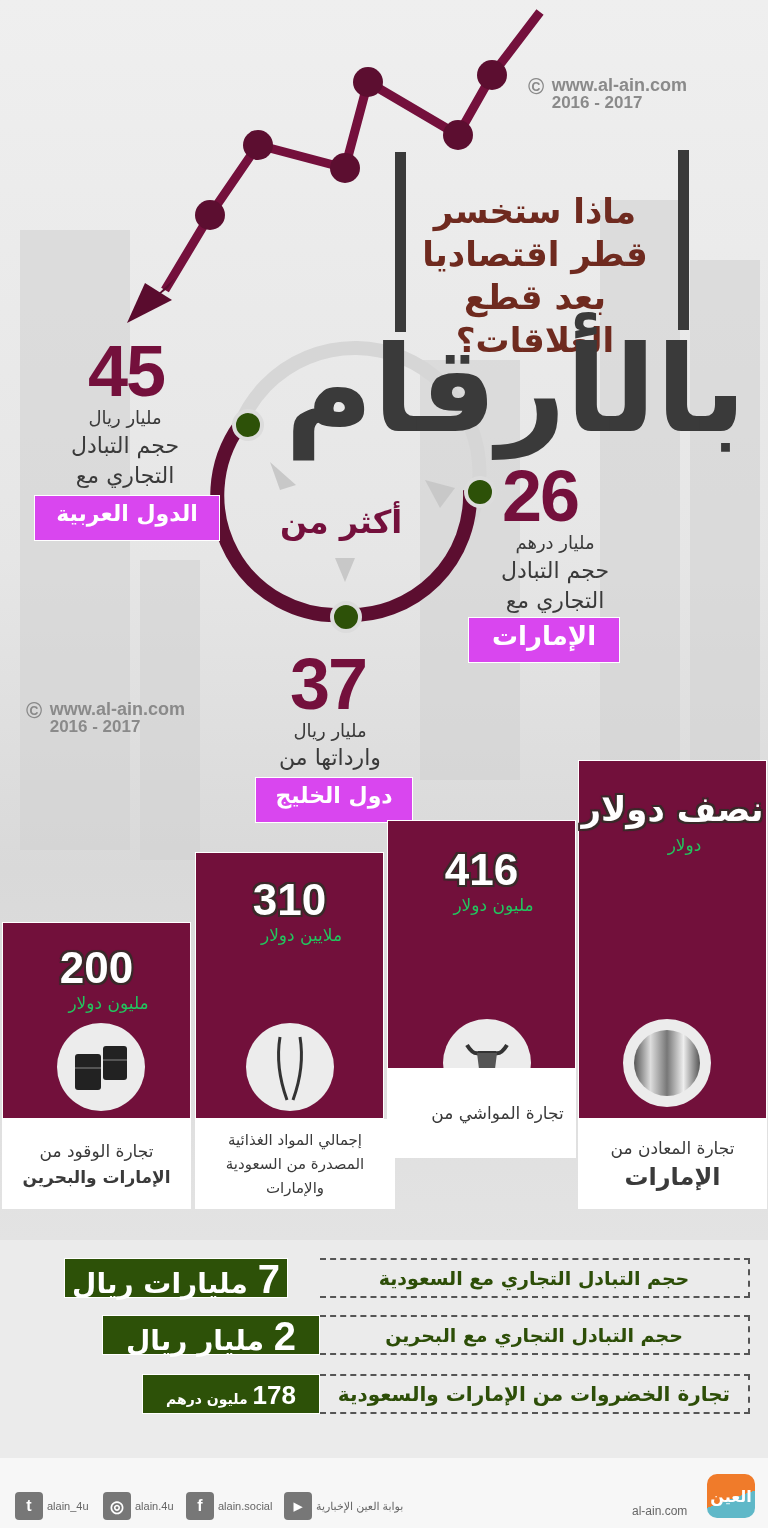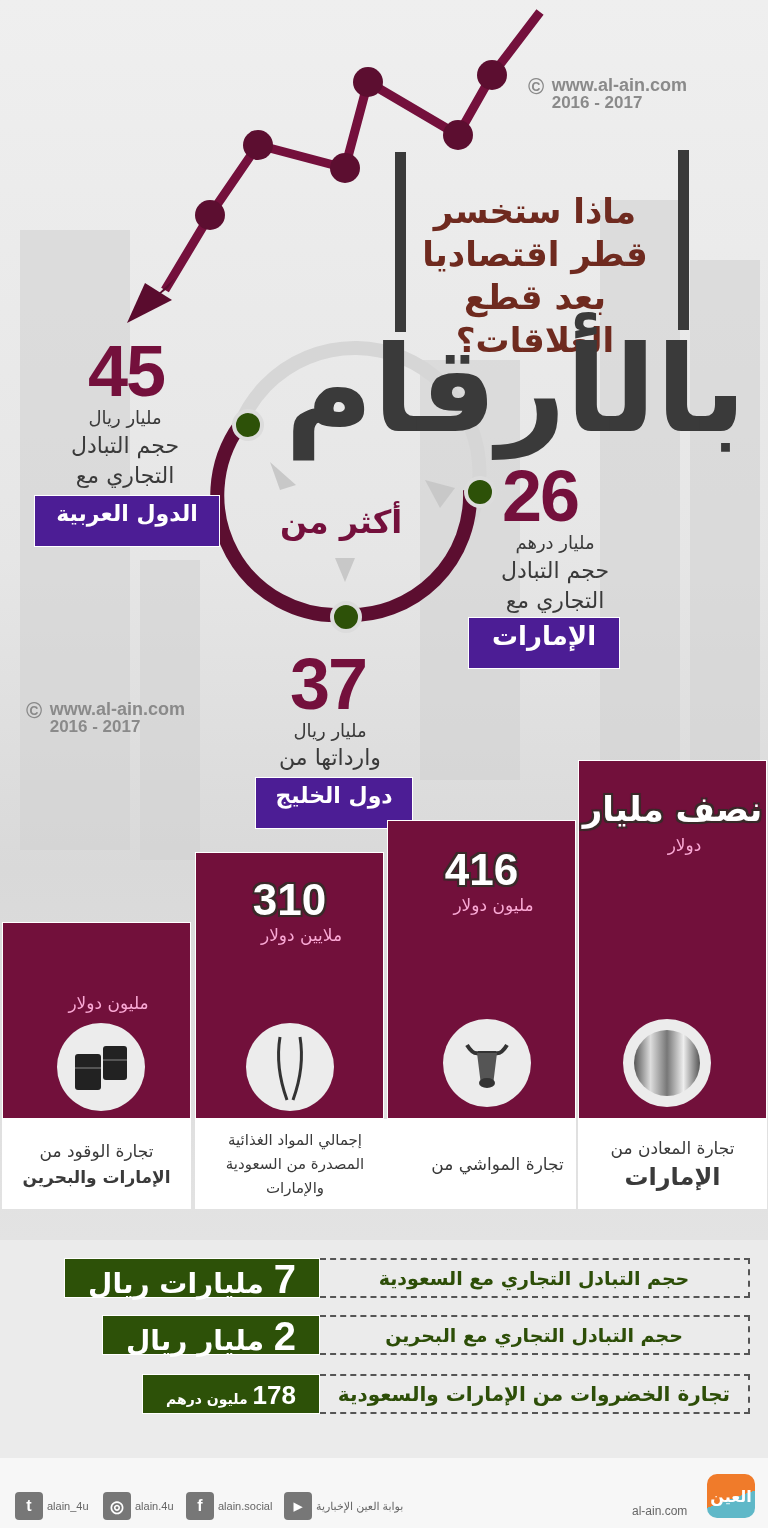--- a/index.html
+++ b/index.html
@@ -40,38 +40,38 @@
   }
   .stat-num {
     position: absolute; color: #74103c; font-weight: bold;
     font-family: "Liberation Sans", sans-serif; line-height: 1; letter-spacing: -2px;
   }
   .stat-txt {
     position: absolute; direction: rtl; text-align: center; color: #3a3a3a;
     font-size: 18px; line-height: 26px;
   }
   .green-tag {
-    position: absolute; background: #4c1d95; color: #fff; font-weight: bold;
+    position: absolute; background: #d946ef; color: #fff; font-weight: bold;
     direction: rtl; text-align: center; border: 1px solid #fff;
-    font-size: 22px; line-height: 36px; height: 52px;
+    font-size: 22px; line-height: 36px; height: 46px;
   }
   .aktar {
     position: absolute; left: 280px; top: 503px; direction: rtl;
     font-size: 32px; font-weight: bold; color: #74103c;
   }
   .card {
     position: absolute; background: #72103b; border: 1px solid #fff;
   }
   .card-num {
     position: absolute; left: 0; right: 0; text-align: center; color: #fff;
     font-family: "Liberation Sans", sans-serif; font-weight: bold;
     text-shadow: 0 0 3px #3a2a2a, 2px 2px 0 #3a2a2a, -2px -2px 0 #3a2a2a, 2px -2px 0 #3a2a2a, -2px 2px 0 #3a2a2a;
   }
   .card-unit {
-    position: absolute; left: 0; right: 0; text-align: center; color: #f9a8d4; direction: rtl;
+    position: absolute; left: 0; right: 0; text-align: center; color: #22c55e; direction: rtl;
     font-size: 17px;
     margin-left: 24px;
   }
   .card-icon {
     position: absolute; width: 88px; height: 88px; border-radius: 50%; background: #ececec;
     display: flex; align-items: center; justify-content: center;
   }
   .card-foot {
     position: absolute; background: #fff; direction: rtl; text-align: center;
     color: #3a3a3a; font-size: 17px; line-height: 26px;
@@ -193,20 +193,21 @@
 
 <div class="copyright" style="left:26px;top:700px;">
   <span class="c">©</span>
   <span class="wrap">
     <span class="url">www.al-ain.com</span>
     <span class="yr">2016 - 2017</span>
   </span>
 </div>
 
 <div class="card" style="left:2px;top:922px;width:189px;height:197px;">
+  <div class="card-num" style="top:20px;font-size:44px;">200</div>
   <div class="card-unit" style="top:70px;">مليون دولار</div>
   <div class="card-icon" style="left:54px;top:100px;">
     <svg width="60" height="50">
         <rect x="4" y="12" width="26" height="36" rx="3" fill="#222"></rect>
         <rect x="32" y="4" width="24" height="34" rx="3" fill="#222"></rect>
         <line x1="4" y1="26" x2="30" y2="26" stroke="#888"></line>
         <line x1="32" y1="18" x2="56" y2="18" stroke="#888"></line>
       </svg>
   </div>
 </div>
@@ -235,39 +236,39 @@
   <div class="card-num" style="top:24px;font-size:44px;">416</div>
   <div class="card-unit" style="top:74px;">مليون دولار</div>
   <div class="card-icon" style="left:55px;top:198px;">
     <svg width="56" height="56">
         <path d="M8 10 Q14 20 20 18 L36 18 Q42 20 48 10" stroke="#333" stroke-width="4" fill="none"></path>
         <path d="M18 18 L38 18 L34 50 L22 50 Z" fill="#555"></path>
         <ellipse cx="28" cy="48" rx="8" ry="5" fill="#333"></ellipse>
       </svg>
   </div>
 </div>
-<div class="card-foot" style="left:387px;top:1119px;width:189px;height:90px;padding-left:32px;">
+<div class="card-foot" style="left:387px;top:1068px;width:189px;height:90px;padding-left:32px;">
   <div>تجارة المواشي من</div>
 </div>
 
 <div class="card" style="left:578px;top:760px;width:189px;height:359px;">
-  <div class="card-num" style="top:28px;font-size:34px;direction:rtl;font-family:'DejaVu Sans',sans-serif;">نصف مليار</div>
+  <div class="card-num" style="top:28px;font-size:34px;direction:rtl;font-family:'DejaVu Sans',sans-serif;">نصف دولار</div>
   <div class="card-unit" style="top:74px;">دولار</div>
   <div class="card-icon" style="left:44px;top:258px;">
     <div style="width:66px;height:66px;border-radius:50%;background:linear-gradient(90deg,#555,#ddd,#777,#eee,#555);"></div>
   </div>
 </div>
 <div class="card-foot" style="left:578px;top:1119px;width:189px;height:90px;">
   <div>تجارة المعادن من</div>
   <div style="font-weight:bold;font-size:24px;line-height:32px;">الإمارات</div>
 </div>
 
 <div class="row" style="left:64px;top:1258px;width:686px;">
   <div class="label" style="width:430px;">حجم التبادل التجاري مع السعودية</div>
-  <div class="value" style="left:0;width:256px;">
+  <div class="value" style="left:0;width:224px;">
     <span class="n">7</span>
     <span>مليارات ريال</span>
   </div>
 </div>
 <div class="row" style="left:102px;top:1315px;width:648px;">
   <div class="label" style="width:430px;">حجم التبادل التجاري مع البحرين</div>
   <div class="value" style="left:0;width:218px;">
     <span class="n">2</span>
     <span>مليار ريال</span>
   </div>

